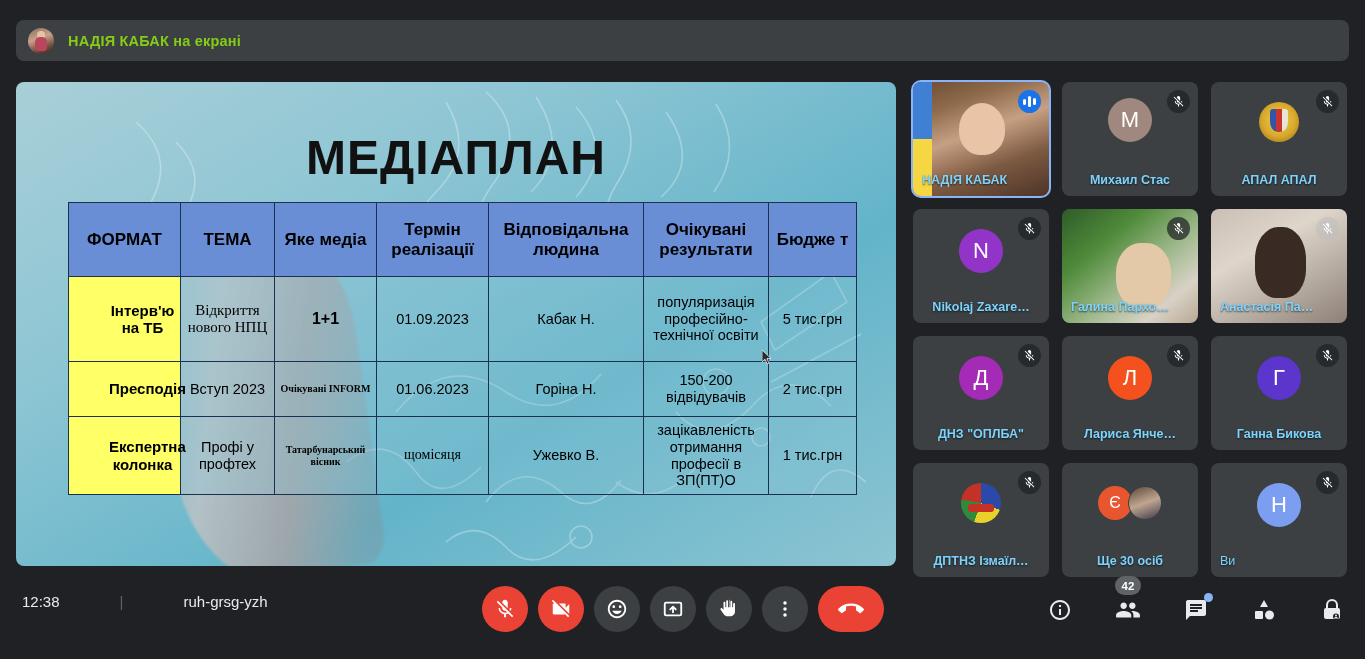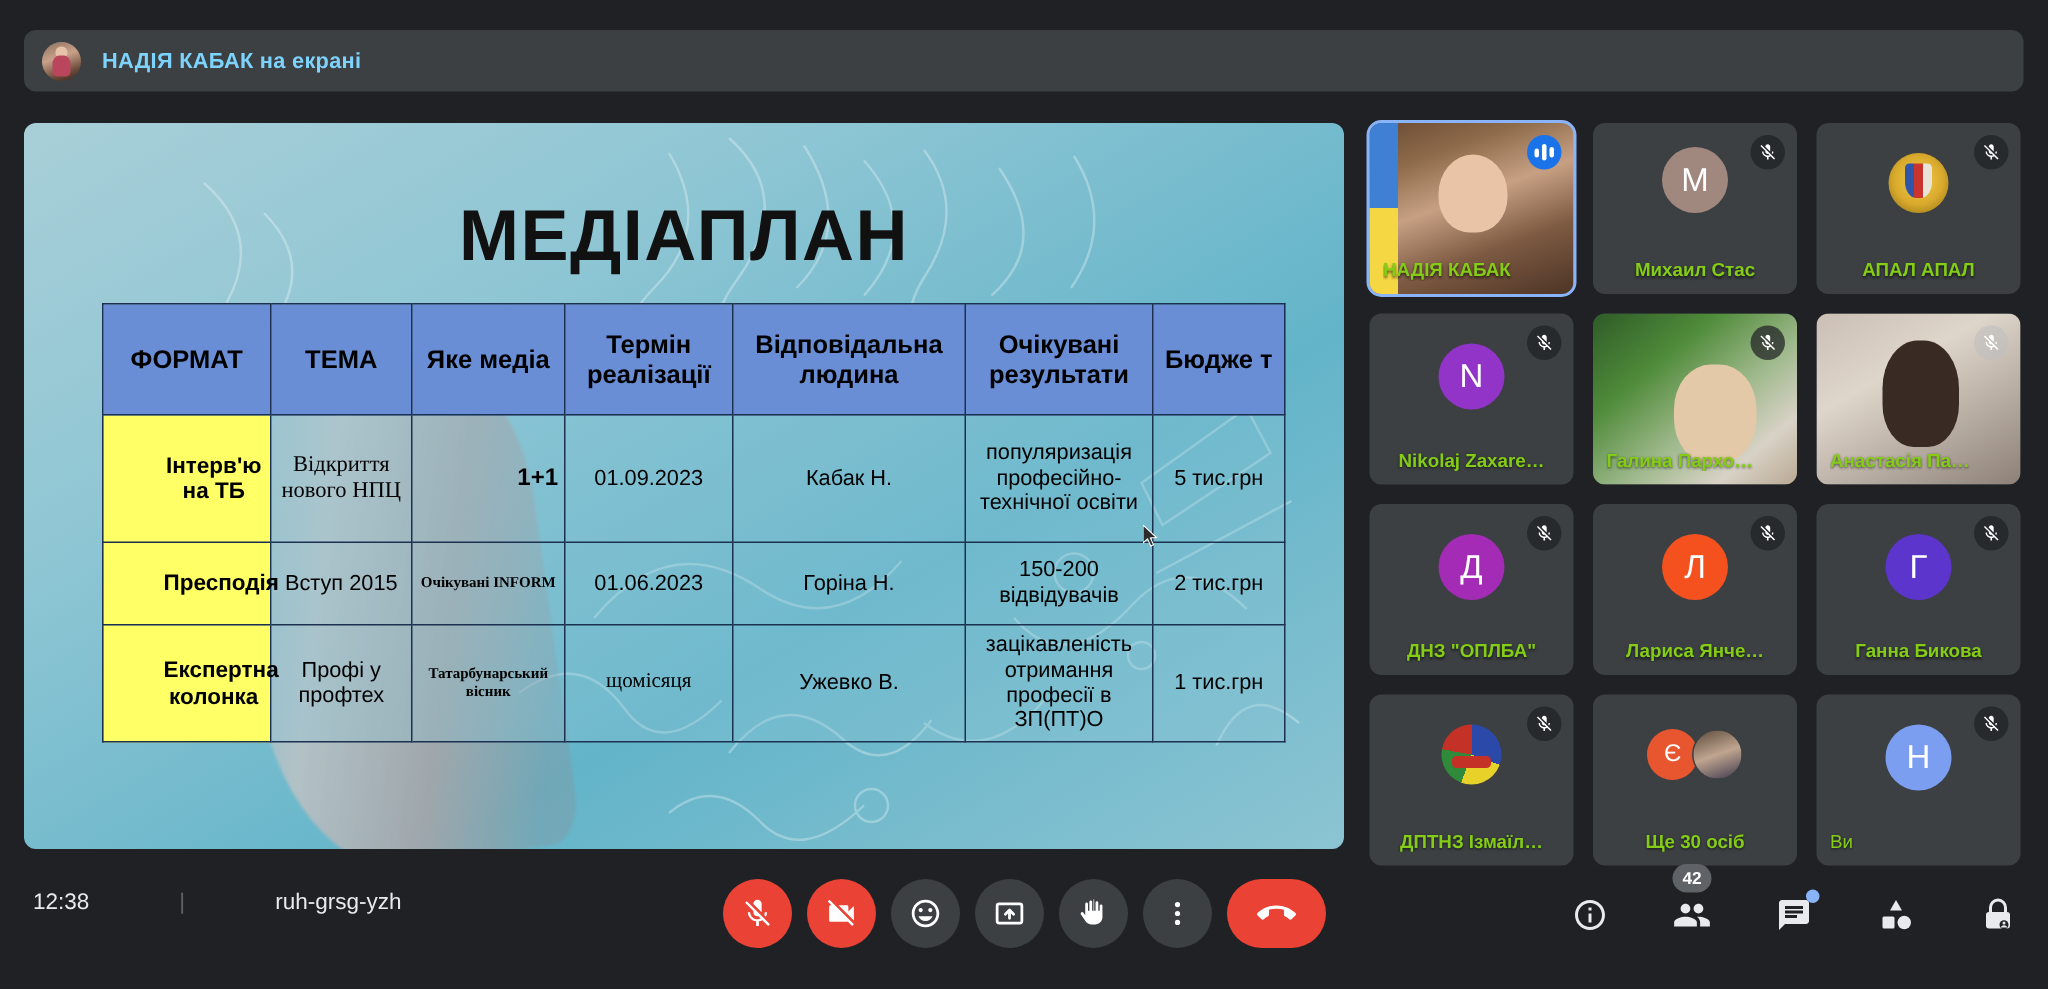--- a/index.html
+++ b/index.html
@@ -26,21 +26,21 @@
     content:''; position:absolute; left:28%; top:38%;
     width:44%; height:52%; border-radius:40% 40% 25% 25%;
     background:#b9465c;
   }
   #presenter-avatar::before {
     content:''; position:absolute; left:36%; top:14%;
     width:28%; height:30%; border-radius:50%;
     background:#e6c3a8;
   }
   #banner-text {
-    color: #7dd3fc; font-size: 14.5px; font-weight: bold;
+    color: #84cc16; font-size: 14.5px; font-weight: bold;
     margin-left: 14px; letter-spacing: .2px; white-space: nowrap;
   }
 
   
   #stage {
     position: absolute; left: 16px; top: 82px;
     width: 880px; height: 484px;
     border-radius: 8px; overflow: hidden;
     background: linear-gradient(150deg,#a8cfd8 0%,#8fc6d4 30%,#63b4c9 65%,#8cc4d2 100%);
   }
@@ -86,21 +86,21 @@
   }
   #media-table td.theme {
     font-family:"Liberation Serif", serif; font-size:15px;
   }
   #media-table td.serif-small {
     font-family:"Liberation Serif", serif; font-weight:bold; font-size:10px;
   }
   #media-table td.serif-med {
     font-family:"Liberation Serif", serif; font-size:14px;
   }
-  #media-table td.bold-1 { font-weight:bold; font-size:16px;text-align:right; }
+  #media-table td.bold-1 { font-weight:bold; font-size:16px; }
   .c0 { width:112px; } .c1 { width:94px; } .c2 { width:102px; }
   .c3 { width:112px; } .c4 { width:155px; } .c5 { width:125px; } .c6 { width:88px; }
   .r1 { height:85px; } .r2 { height:55px; } .r3 { height:78px; }
 
   #slide-cursor {
     position:absolute; left:746px; top:268px;
     width:10px; height:15px; pointer-events:none;
   }
 
   
@@ -113,21 +113,21 @@
     background:#3c4043; border-radius:8px; overflow:hidden;
   }
   .tile.col0 { left:0; } .tile.col1 { left:149px; } .tile.col2 { left:298px; }
   .tile.row0 { top:0; } .tile.row1 { top:127px; }
   .tile.row2 { top:254px; } .tile.row3 { top:381px; }
   .tile.active { outline:3px solid #8ab4f8; outline-offset:-1px; }
 
   .tile-video { position:absolute; inset:0; }
   .tile-name {
     position:absolute; left:9px; right:9px; bottom:9px;
-    color:#84cc16; font-size:12.5px; font-weight:bold;
+    color:#7dd3fc; font-size:12.5px; font-weight:bold;
     white-space:nowrap; overflow:hidden; text-overflow:clip;
     text-shadow:0 1px 2px rgba(0,0,0,.65);
     margin-top:20px;
   }
   .tile-name.centered { text-align:center; left:4px; right:4px; }
   .tile-name.plain { font-weight:normal; }
 
   .avatar {
     position:absolute; left:50%; top:38px; transform:translate(-50%,-50%);
     width:44px; height:44px; border-radius:50%;
@@ -300,21 +300,21 @@
         <td class="fmt">Інтерв'ю на ТБ</td>
         <td class="theme">Відкриття нового НПЦ</td>
         <td class="bold-1">1+1</td>
         <td>01.09.2023</td>
         <td>Кабак Н.</td>
         <td>популяризація професійно-технічної освіти</td>
         <td>5 тис.грн</td>
       </tr>
       <tr class="r2">
         <td class="fmt">Пресподія</td>
-        <td>Вступ 2015</td>
+        <td>Вступ 2023</td>
         <td class="serif-small">Очікувані INFORM</td>
         <td>01.06.2023</td>
         <td>Горіна Н.</td>
         <td>150-200 відвідувачів</td>
         <td>2 тис.грн</td>
       </tr>
       <tr class="r3">
         <td class="fmt">Експертна колонка</td>
         <td>Профі у профтех</td>
         <td class="serif-small">Татарбунарський вісник</td>

